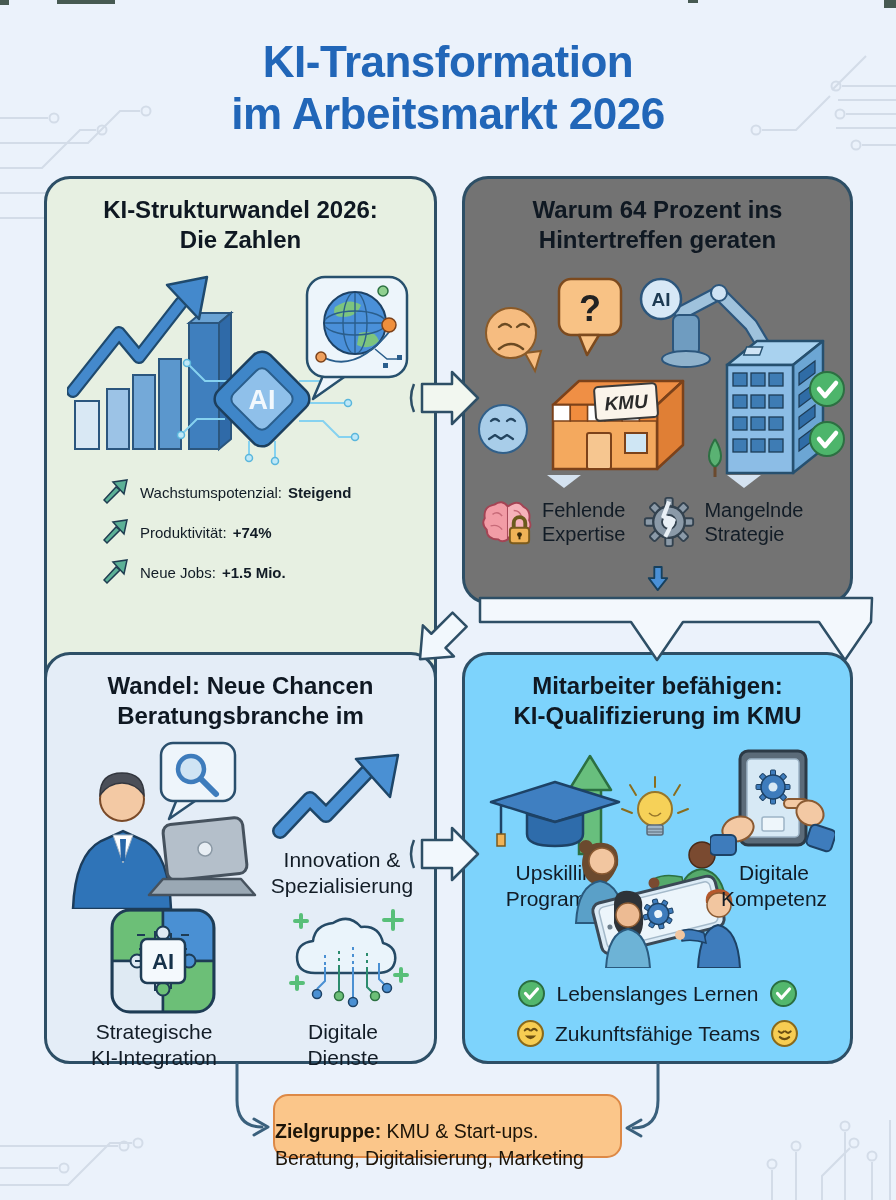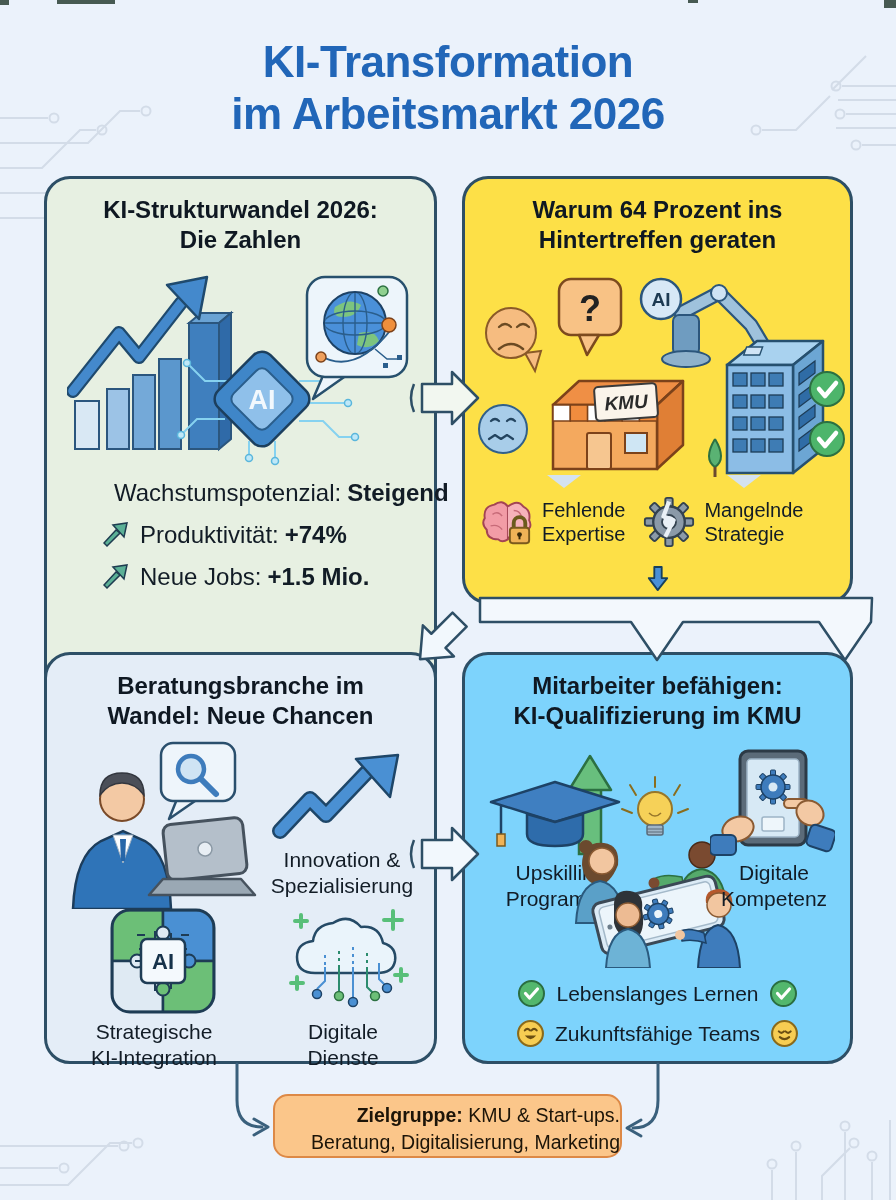--- a/index.html
+++ b/index.html
@@ -15,32 +15,32 @@
   .page-title {
     position:absolute; top:36px; left:0; width:896px;
     text-align:center; font-weight:bold; font-size:44px; line-height:1.18;
     color:#2166b8; letter-spacing:-0.5px;
   }
 
   .panel {
     position:absolute; border:3px solid #2d4f66; border-radius:26px;
   }
   .panel-green { background:#e7f0e2; }
-  .panel-blue  { background:#fde047; }
+  .panel-blue  { background:#737373; }
   .panel-green2{ background:#7dd3fc; }
   .panel-blue2 { background:#e4edf7; }
 
   .panel-title {
     position:absolute; top:16px; left:4px; right:4px;
     text-align:center; font-weight:bold; font-size:24px; line-height:1.26;
     color:#0f1822;
   }
 
   .bullets { position:absolute; left:56px; top:300px; right:10px; }
-  .bullet-row { display:flex; align-items:center; gap:11px; margin-bottom:14px; font-size:24px; }
+  .bullet-row { display:flex; align-items:center; gap:11px; margin-bottom:14px; font-size:15px; }
   .bold { font-weight:bold; }
   .val { font-weight:bold; margin-left:6px; }
 
   .items-row { position:absolute; top:316px; left:14px; right:14px;
     display:flex; gap:18px; }
   .item-group { display:flex; align-items:center; gap:9px; }
   .item-label { font-size:20px; line-height:1.2; }
 
   .consequence-row { position:absolute; top:386px; left:0; right:0;
     display:flex; align-items:center; justify-content:center; gap:10px; font-size:21px;flex-direction:column; }
@@ -51,22 +51,22 @@
   .check-row { display:flex; align-items:center; justify-content:center; gap:10px;
     font-size:21px; margin-bottom:11px; }
 
   .chev { position:absolute; width:0; height:0;
     border-left:17px solid transparent; border-right:17px solid transparent;
     border-top:13px solid #d4e2f0; }
 
   .banner {
     position:absolute; left:273px; top:1094px; width:349px; height:64px;
     background:#fbc68a; border:2.5px solid #dd8946; border-radius:15px;
-    text-align:right; font-size:19.5px; line-height:1.4; color:#1c1408;
-    padding-top:6px;
+    text-align:left; font-size:19.5px; line-height:1.4; color:#1c1408;
+    padding-top:22px;
   }
 
   .edge-artifact { position:absolute; background:#475a52; }
 </style>
 </head>
 <body>
 
 <svg class="abs" width="896" height="1200" viewBox="0 0 896 1200" style="left:0;top:0;">
   <g stroke="#d3dce8" stroke-width="2" fill="none">
     <path d="M0 118 H48"></path>
@@ -361,22 +361,22 @@
   <div class="consequence-row">
     <svg width="24" height="28" viewBox="0 0 26 30">
       <path d="M9 2 h8 v12 h6 L12.7 27 L3 14 h6 z" fill="#4a90d6" stroke="#16405e" stroke-width="2" stroke-linejoin="round"></path>
     </svg>
     <span>Wettbewerbsnachteil</span>
   </div>
 </div>
 
 <div class="panel panel-blue2" style="left:44px;top:652px;width:393px;height:412px;">
   <div class="panel-title">
+    <div>Wandel: Neue Chancen</div>
     <div>Beratungsbranche im</div>
-    <div>Wandel: Neue Chancen</div>
   </div>
 
   <svg class="abs" style="left:18px;top:86px;" width="195" height="168" viewBox="0 0 195 168">
     <polygon points="112,58 104,78 130,60" fill="#eef5fb" stroke="#2a4f6d" stroke-width="2.5" stroke-linejoin="round"></polygon>
     <rect x="96" y="2" width="74" height="58" rx="12" fill="#eef5fb" stroke="#2a4f6d" stroke-width="2.5"></rect>
     <circle cx="126" cy="28" r="13" fill="#cfe4f4" stroke="#3e7cbc" stroke-width="4.5"></circle>
     <line x1="136" y1="38" x2="151" y2="53" stroke="#3e7cbc" stroke-width="6" stroke-linecap="round"></line>
     <path d="M8 168 Q10 114 36 100 L58 90 L80 100 Q104 114 106 168 Z" fill="#2f74b8" stroke="#1c3d5c" stroke-width="2.5"></path>
     <polygon points="48,94 68,94 58,122" fill="#fbfdff" stroke="#9fb0c0" stroke-width="1"></polygon>
     <polygon points="55,98 61,98 60,120 56,120" fill="#2766a8"></polygon>

